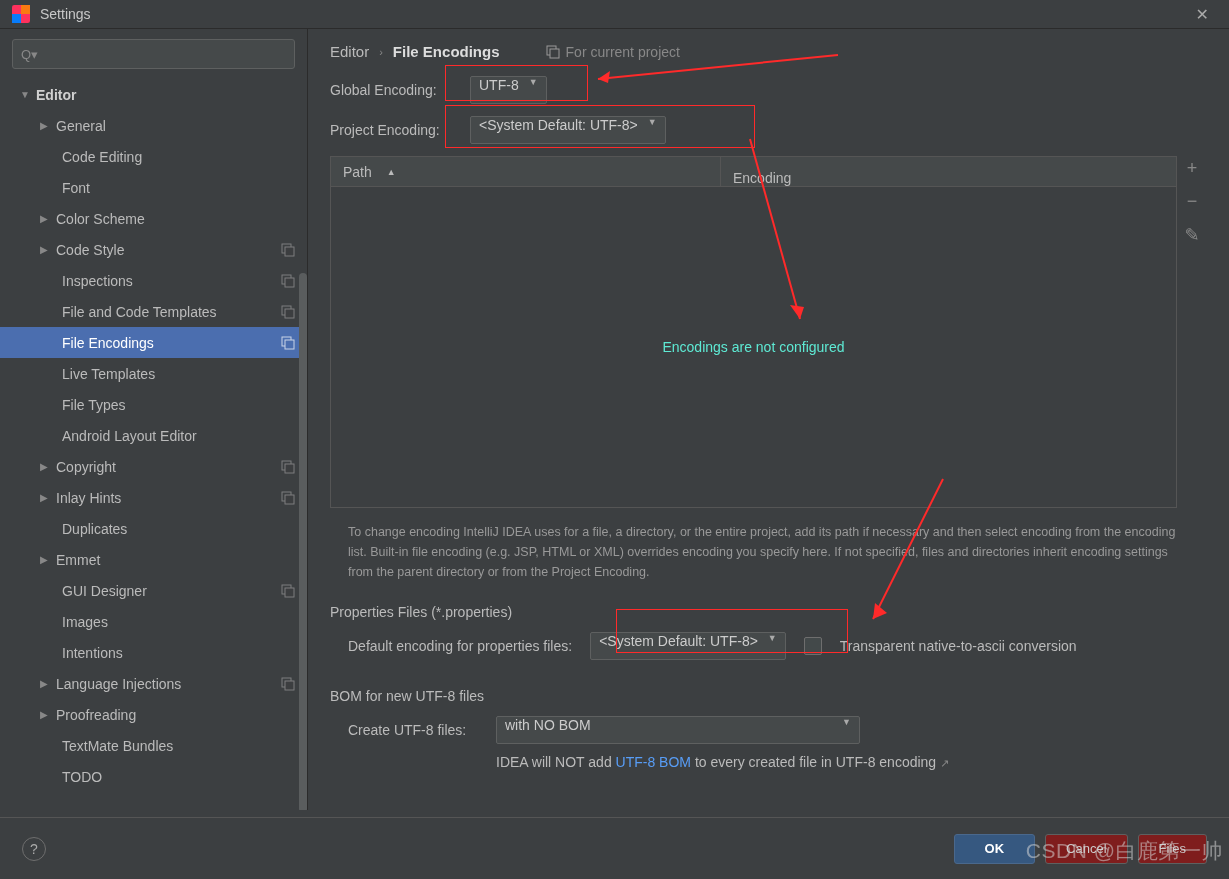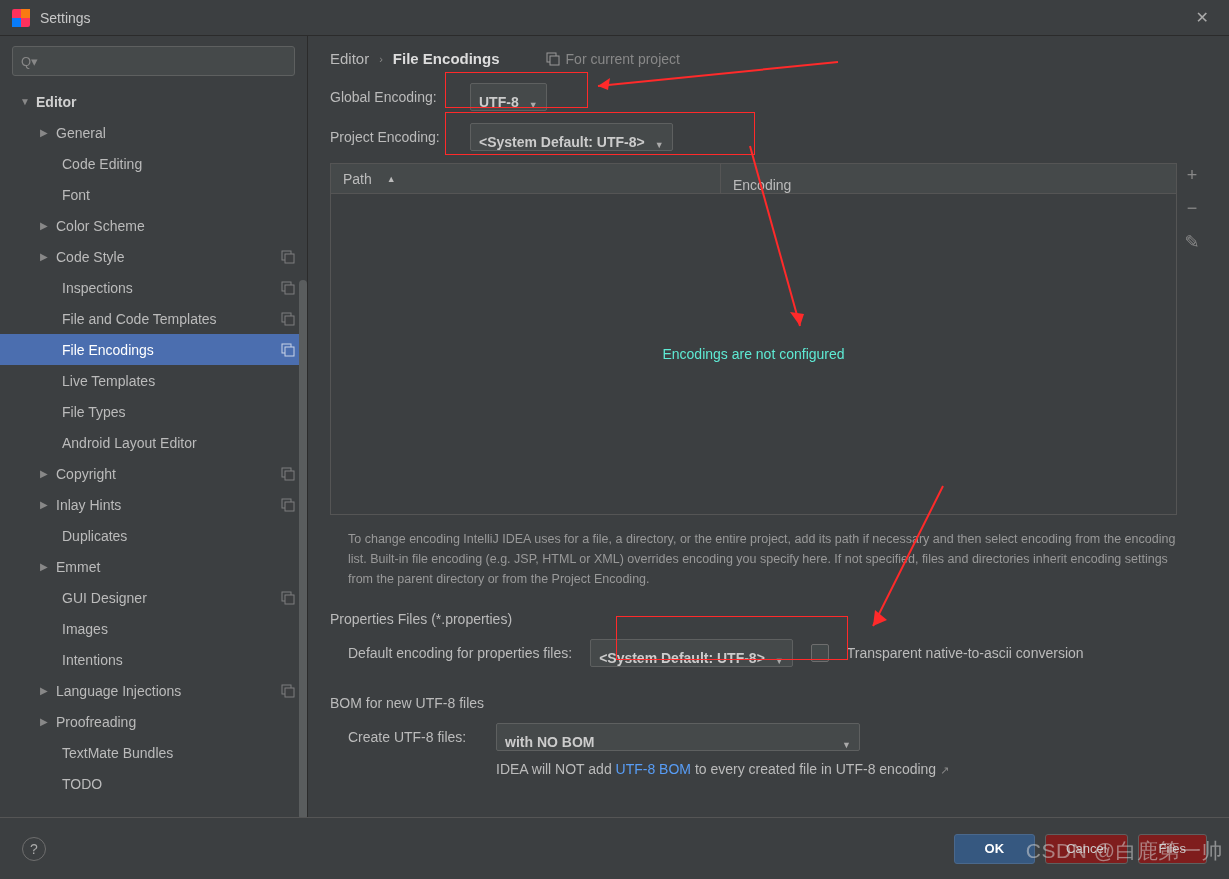--- a/index.html
+++ b/index.html
@@ -1,19 +1,19 @@
 <!DOCTYPE html>
 <html><head>
 <meta charset="utf-8">
 <style>
 * { box-sizing: border-box; margin: 0; padding: 0; font-family: "Segoe UI", Arial, sans-serif; }
 body { background: #3c3f41; color: #bbbbbb; width: 1229px; height: 879px; overflow: hidden; position: relative; }
 
 
-.title-bar { height: 36px; display: flex; align-items: center; padding: 0 12px; background: #3c3f41; border-bottom: 1px solid #2b2b2b; }
+.title-bar { height: 29px; display: flex; align-items: center; padding: 0 12px; background: #3c3f41; border-bottom: 1px solid #2b2b2b; }
 .title-bar .logo { width: 18px; height: 18px; margin-right: 10px; }
 .title-bar .title { font-size: 14px; color: #c8c8c8; flex: 1; }
 .title-bar .close { font-size: 16px; color: #aaa; cursor: pointer; padding: 4px 8px; }
 
 
 .main { display: flex; height: calc(100% - 36px - 62px); }
 
 
 .left { width: 308px; background: #3c3f41; border-right: 1px solid #2b2b2b; display: flex; flex-direction: column; }
 .search-wrap { padding: 10px 12px 6px; }
@@ -34,21 +34,21 @@
 
 .right { flex: 1; padding: 14px 22px 0 22px; overflow: hidden; position: relative; }
 .breadcrumb { display: flex; align-items: center; gap: 10px; font-size: 15px; margin-bottom: 16px; }
 .breadcrumb .bc-editor { color: #bbb; }
 .breadcrumb .sep { color: #888; font-size: 11px; }
 .breadcrumb .bc-current { color: #ddd; font-weight: 700; }
 .breadcrumb .scope { margin-left: 36px; color: #888; font-size: 14px; display: flex; align-items: center; gap: 6px; }
 
 .row { display: flex; align-items: center; margin-bottom: 12px; font-size: 14px; }
 .row .lbl { width: 140px; color: #bbb; }
-.combo { height: 28px; background: #45494a; border: 1px solid #5e6060; border-radius: 2px; display: inline-flex; align-items: flex-end; padding: 0 8px; font-size: 14px; color: #ccc; cursor: pointer; gap: 10px; font-weight: bold; }
+.combo { height: 28px; background: #45494a; border: 1px solid #5e6060; border-radius: 2px; display: inline-flex; align-items: flex-start; padding: 0 8px; font-size: 14px; color: #ccc; cursor: pointer; gap: 10px; }
 .combo .tri { font-size: 9px; color: #aaa; }
 
 
 .table-wrap { display: flex; margin-top: 4px; }
 .table { flex: 1; border: 1px solid #555; }
 .thead { display: flex; height: 30px; background: #45494a; border-bottom: 1px solid #555; }
 .th { display: flex; align-items: center; padding: 0 12px; font-size: 14px; color: #bbb; border-right: 1px solid #555; }
 .th.path { width: 390px; gap: 15px; }
 .th.enc { flex: 1; border-right: none; align-items: flex-end; }
 .table-body { height: 320px; display: flex; align-items: center; justify-content: center; color: #5eead4; font-size: 14px; }

